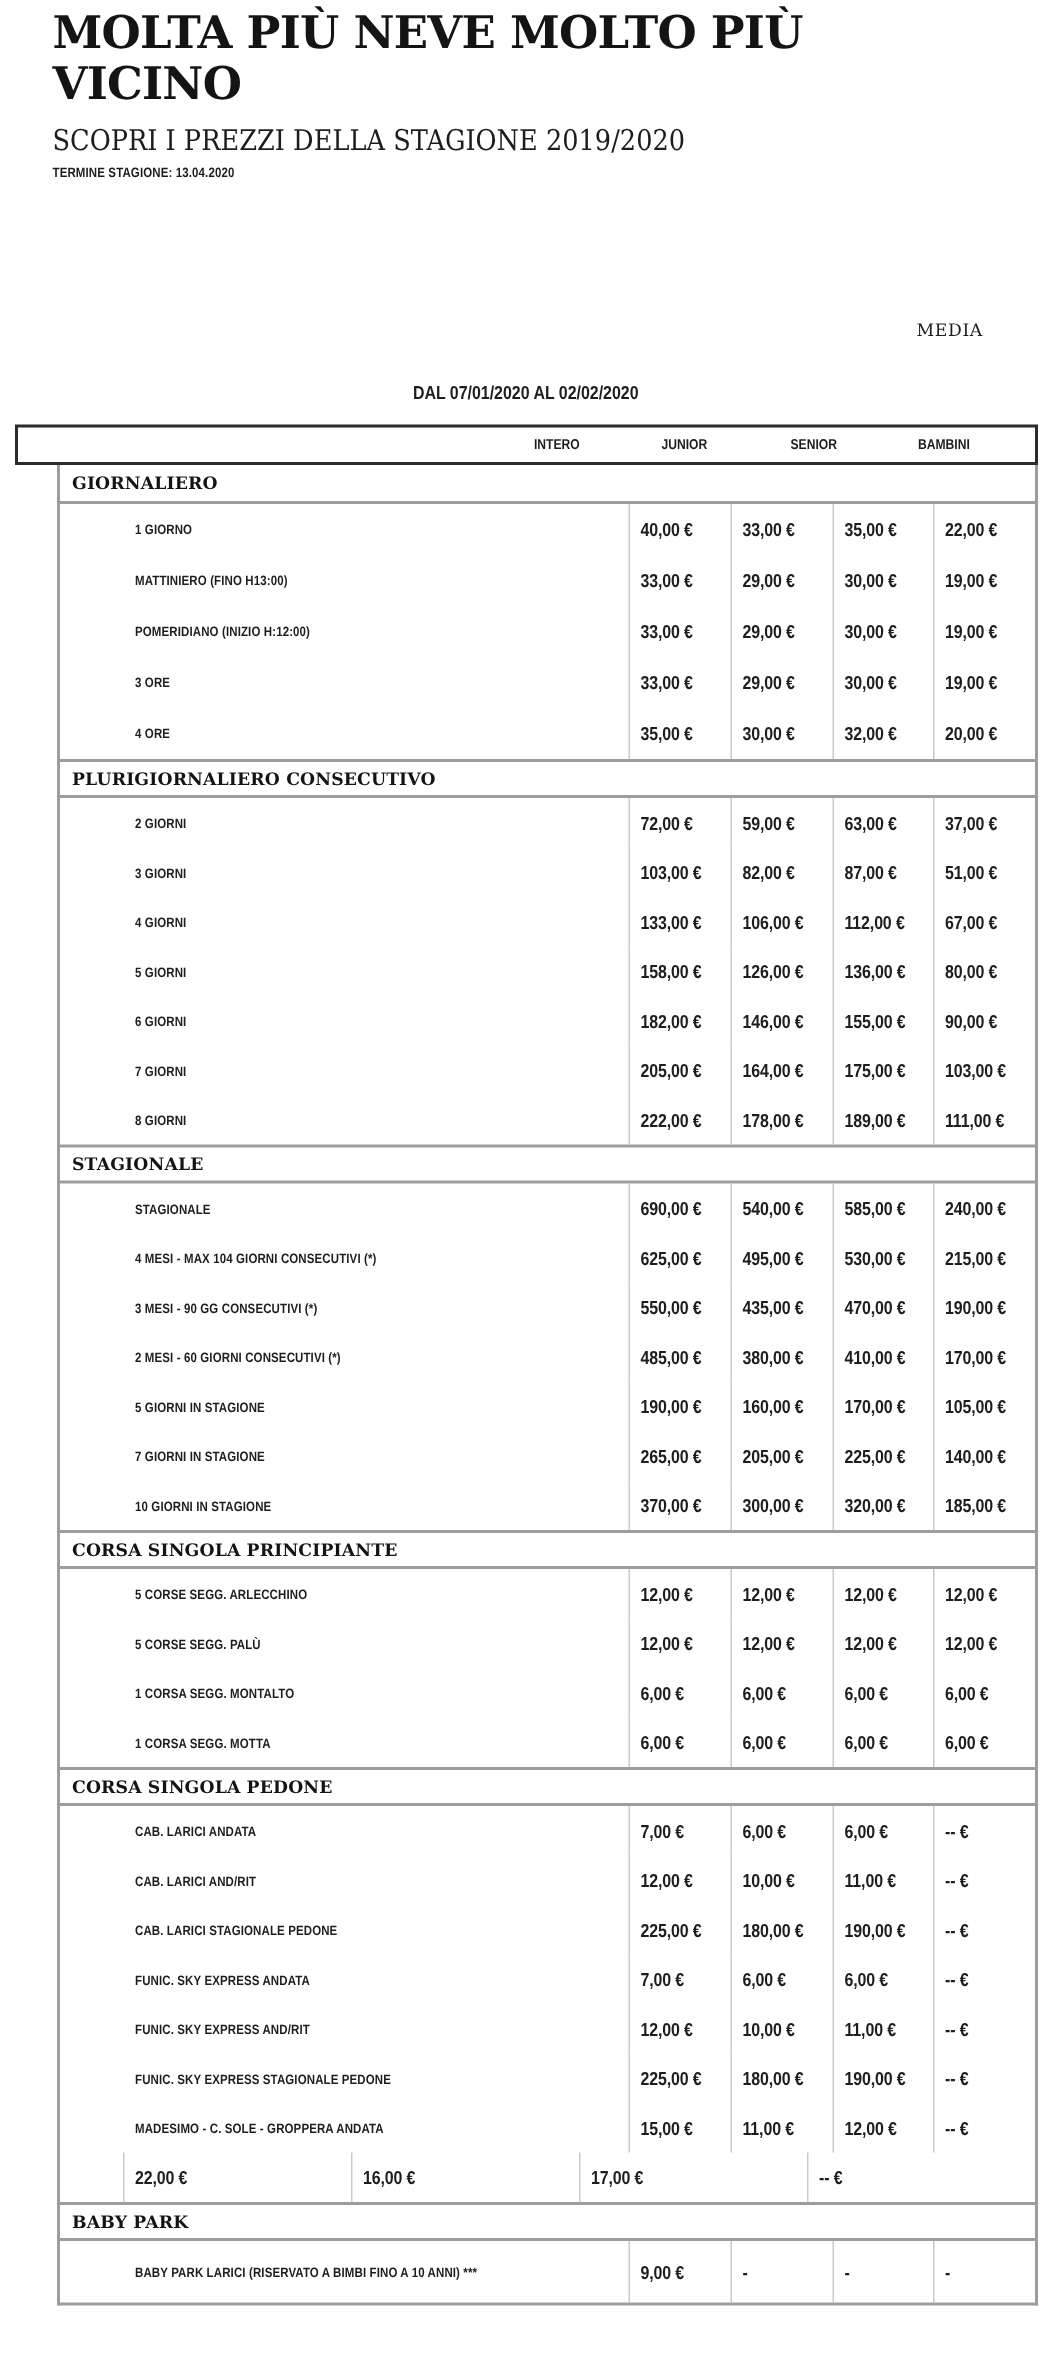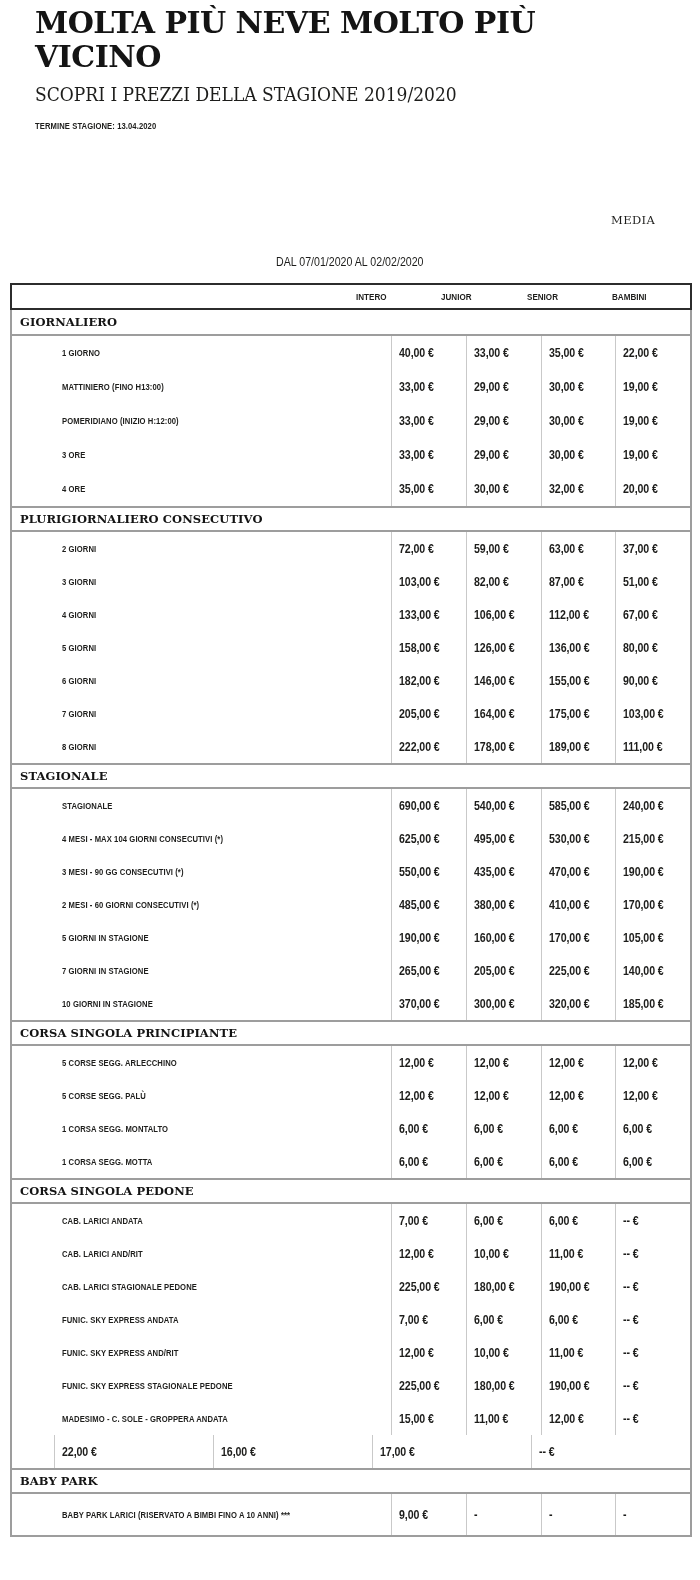--- a/index.html
+++ b/index.html
@@ -15,51 +15,51 @@
     font-family:"DejaVu Serif", serif; font-weight:bold;
     font-size:30px; line-height:1.14; letter-spacing:-0.5px;
     color:#141414; width:520px;
   }
   .subtitle-row { margin-top:9px; }
   .cond-serif {
     display:inline-block; transform:scaleX(0.9); transform-origin:0 50%;
     white-space:nowrap; font-family:"DejaVu Serif", serif;
   }
   .subtitle { font-size:19px; font-weight:400; color:#1d1d1b; }
-  .season-end { margin-top:10px; }
+  .season-end { }
   .season-end .cond { font-size:9px; font-weight:bold; letter-spacing:0.1px; }
 
   .media-tab {
     position:absolute; left:611px; top:196px;
     font-family:"DejaVu Serif", serif; font-size:11.5px;
     letter-spacing:0.4px; color:#1d1d1b; cursor:pointer;margin-top:17px;
   }
 
   .period {
     position:absolute; top:255px; left:0; width:700px; text-align:center;
-    font-size:12.5px; font-weight:normal;
+    font-size:12.5px; font-weight:bold;
   }
 
   
   .cond   { display:inline-block; transform:scaleX(0.85); transform-origin:0 50%; white-space:nowrap; }
   .cond-c { display:inline-block; transform:scaleX(0.85); transform-origin:50% 50%; white-space:nowrap; }
 
   
   .price-table { position:absolute; left:10px; top:283px; width:682px; background:#fff; }
 
   .col-header-row {
     display:flex; height:27px; border:2px solid #2c2c2c; background:#fff;
   }
   .cell.spacer { width:337px; }
   .cell.colhead {
     flex:1; display:flex; align-items:center; padding-left:7px;
   }
   .colhead-text { font-size:9.5px; font-weight:bold; }
 
-  .body-wrap { border:2px solid #9d9d9d; border-top:none; }
+  .body-wrap { border:2px solid #9d9d9d; border-top:none;margin-left:28px; }
 
   .section-title {
     height:26px; display:flex; align-items:center; padding-left:8px;
     border-bottom:2px solid #9d9d9d;
     font-family:"DejaVu Serif", serif; font-weight:bold; font-size:11.5px;
     letter-spacing:0.1px; color:#141414;
   }
   .tsection + .tsection .section-title { border-top:2px solid #9d9d9d; }
 
   .trow { display:flex; height:33px;padding-left:42px; }

